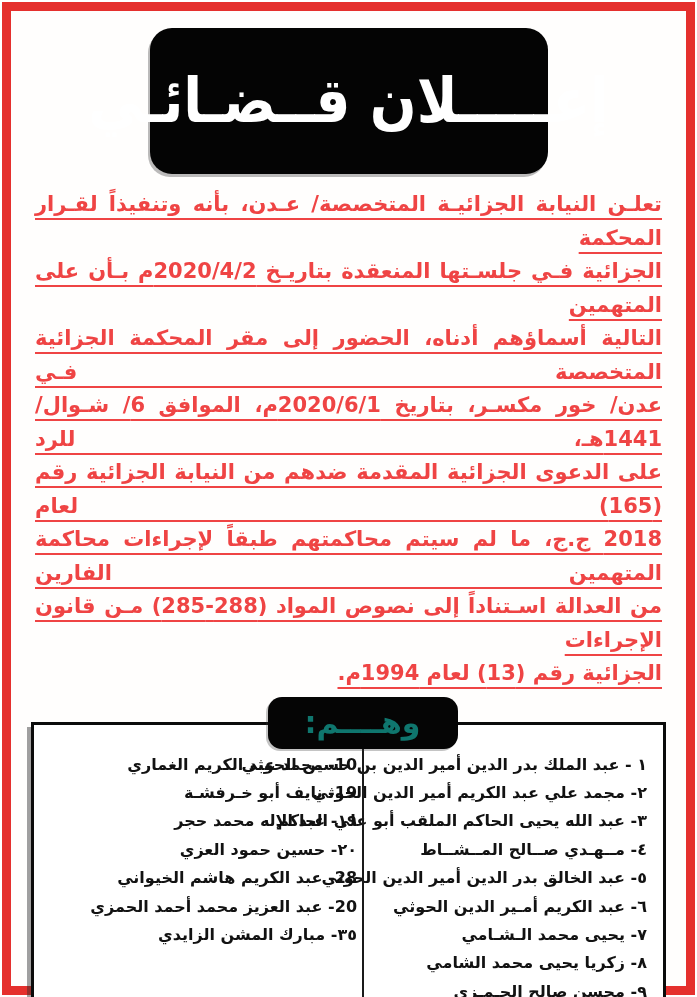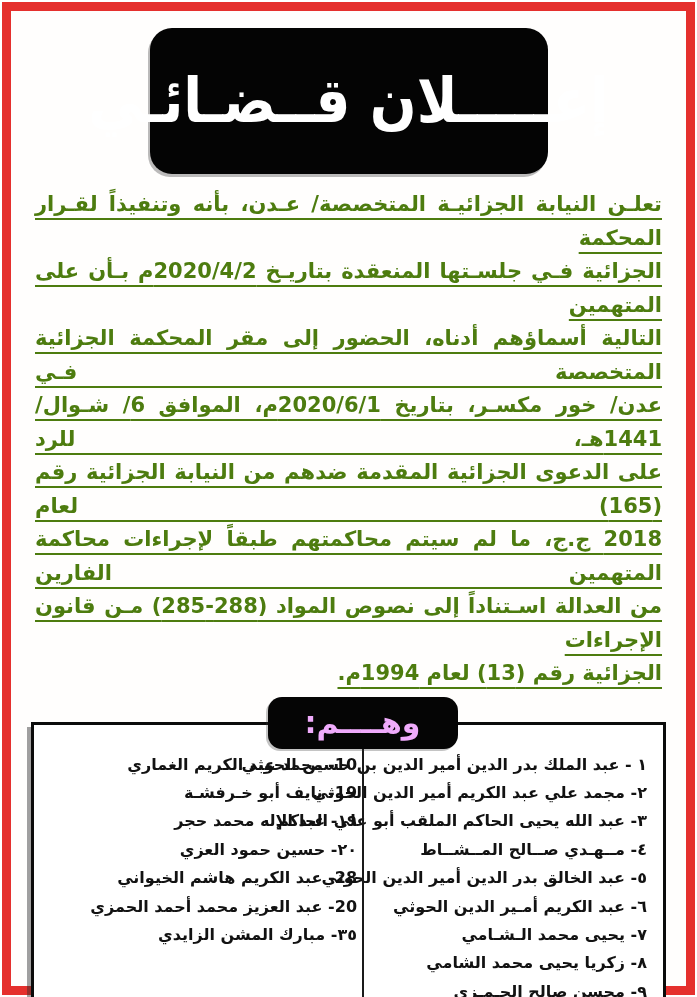--- a/index.html
+++ b/index.html
@@ -33,21 +33,21 @@
     white-space: nowrap;
   }
   
   .intro {
     margin: 14px 24px 0 24px;
     direction: rtl;
   }
   .intro-line {
     font-size: 21px;
     font-weight: bold;
-    color: #4d7c0f;
+    color: #ef4444;
     line-height: 33.5px;
     text-align: justify;
     text-align-last: justify;
   }
   .intro-line.last { text-align-last: right; }
   .intro-line > span {
     text-decoration: underline;
     text-decoration-thickness: 1.5px;
     text-underline-offset: 7px;
   }
@@ -56,21 +56,21 @@
     position: relative; z-index: 2;
     width: 190px; height: 52px;
     margin: 6px auto -27px auto;
     transform: translateX(14px);
     background: #050505;
     border-radius: 14px;
     display: flex; align-items: center; justify-content: center;
     box-shadow: -2px 2px 0 rgba(60,60,60,.3);
   }
   .list-badge-text {
-    color: #f0abfc;
+    color: #0f766e;
     font-size: 30px;
     font-weight: bold;
     white-space: nowrap;
   }
   
   .names-box {
     position: relative;
     margin: 0 20px;
     background: #fff;
     border: 3px solid #0b0b0b;

